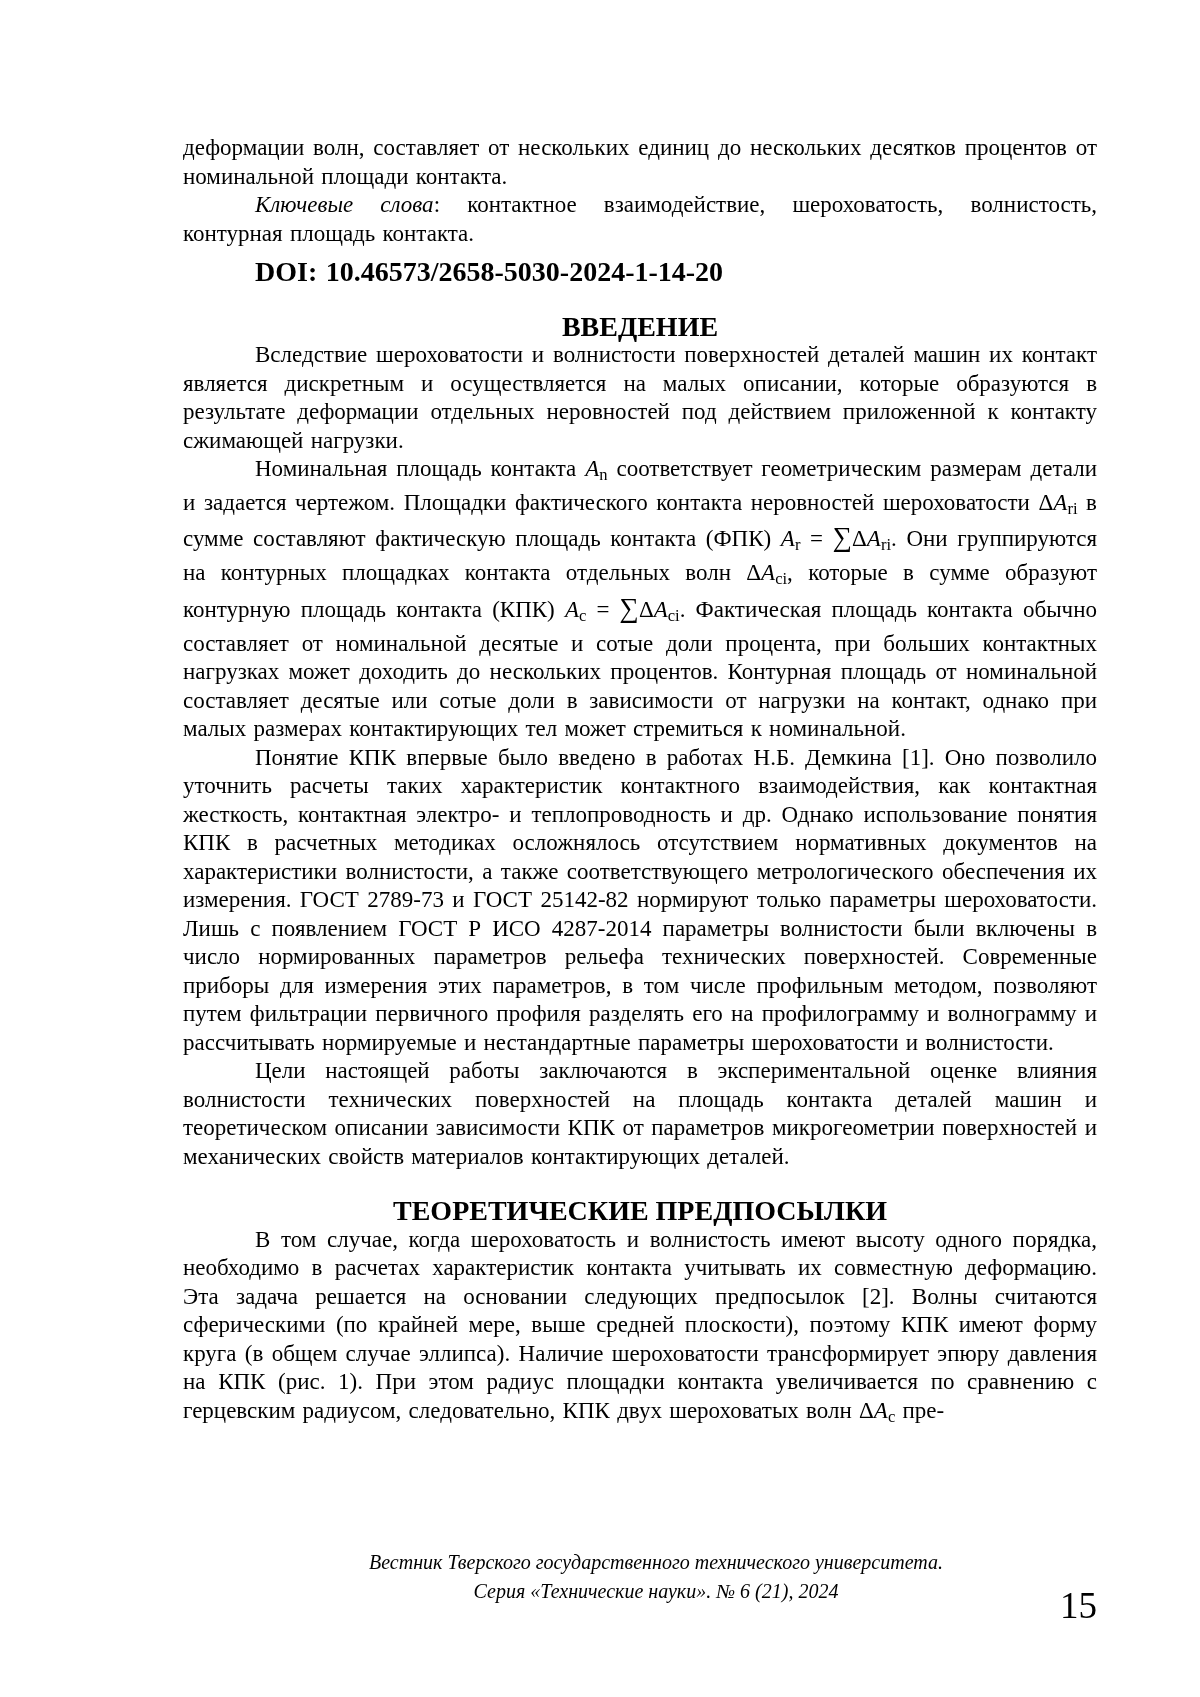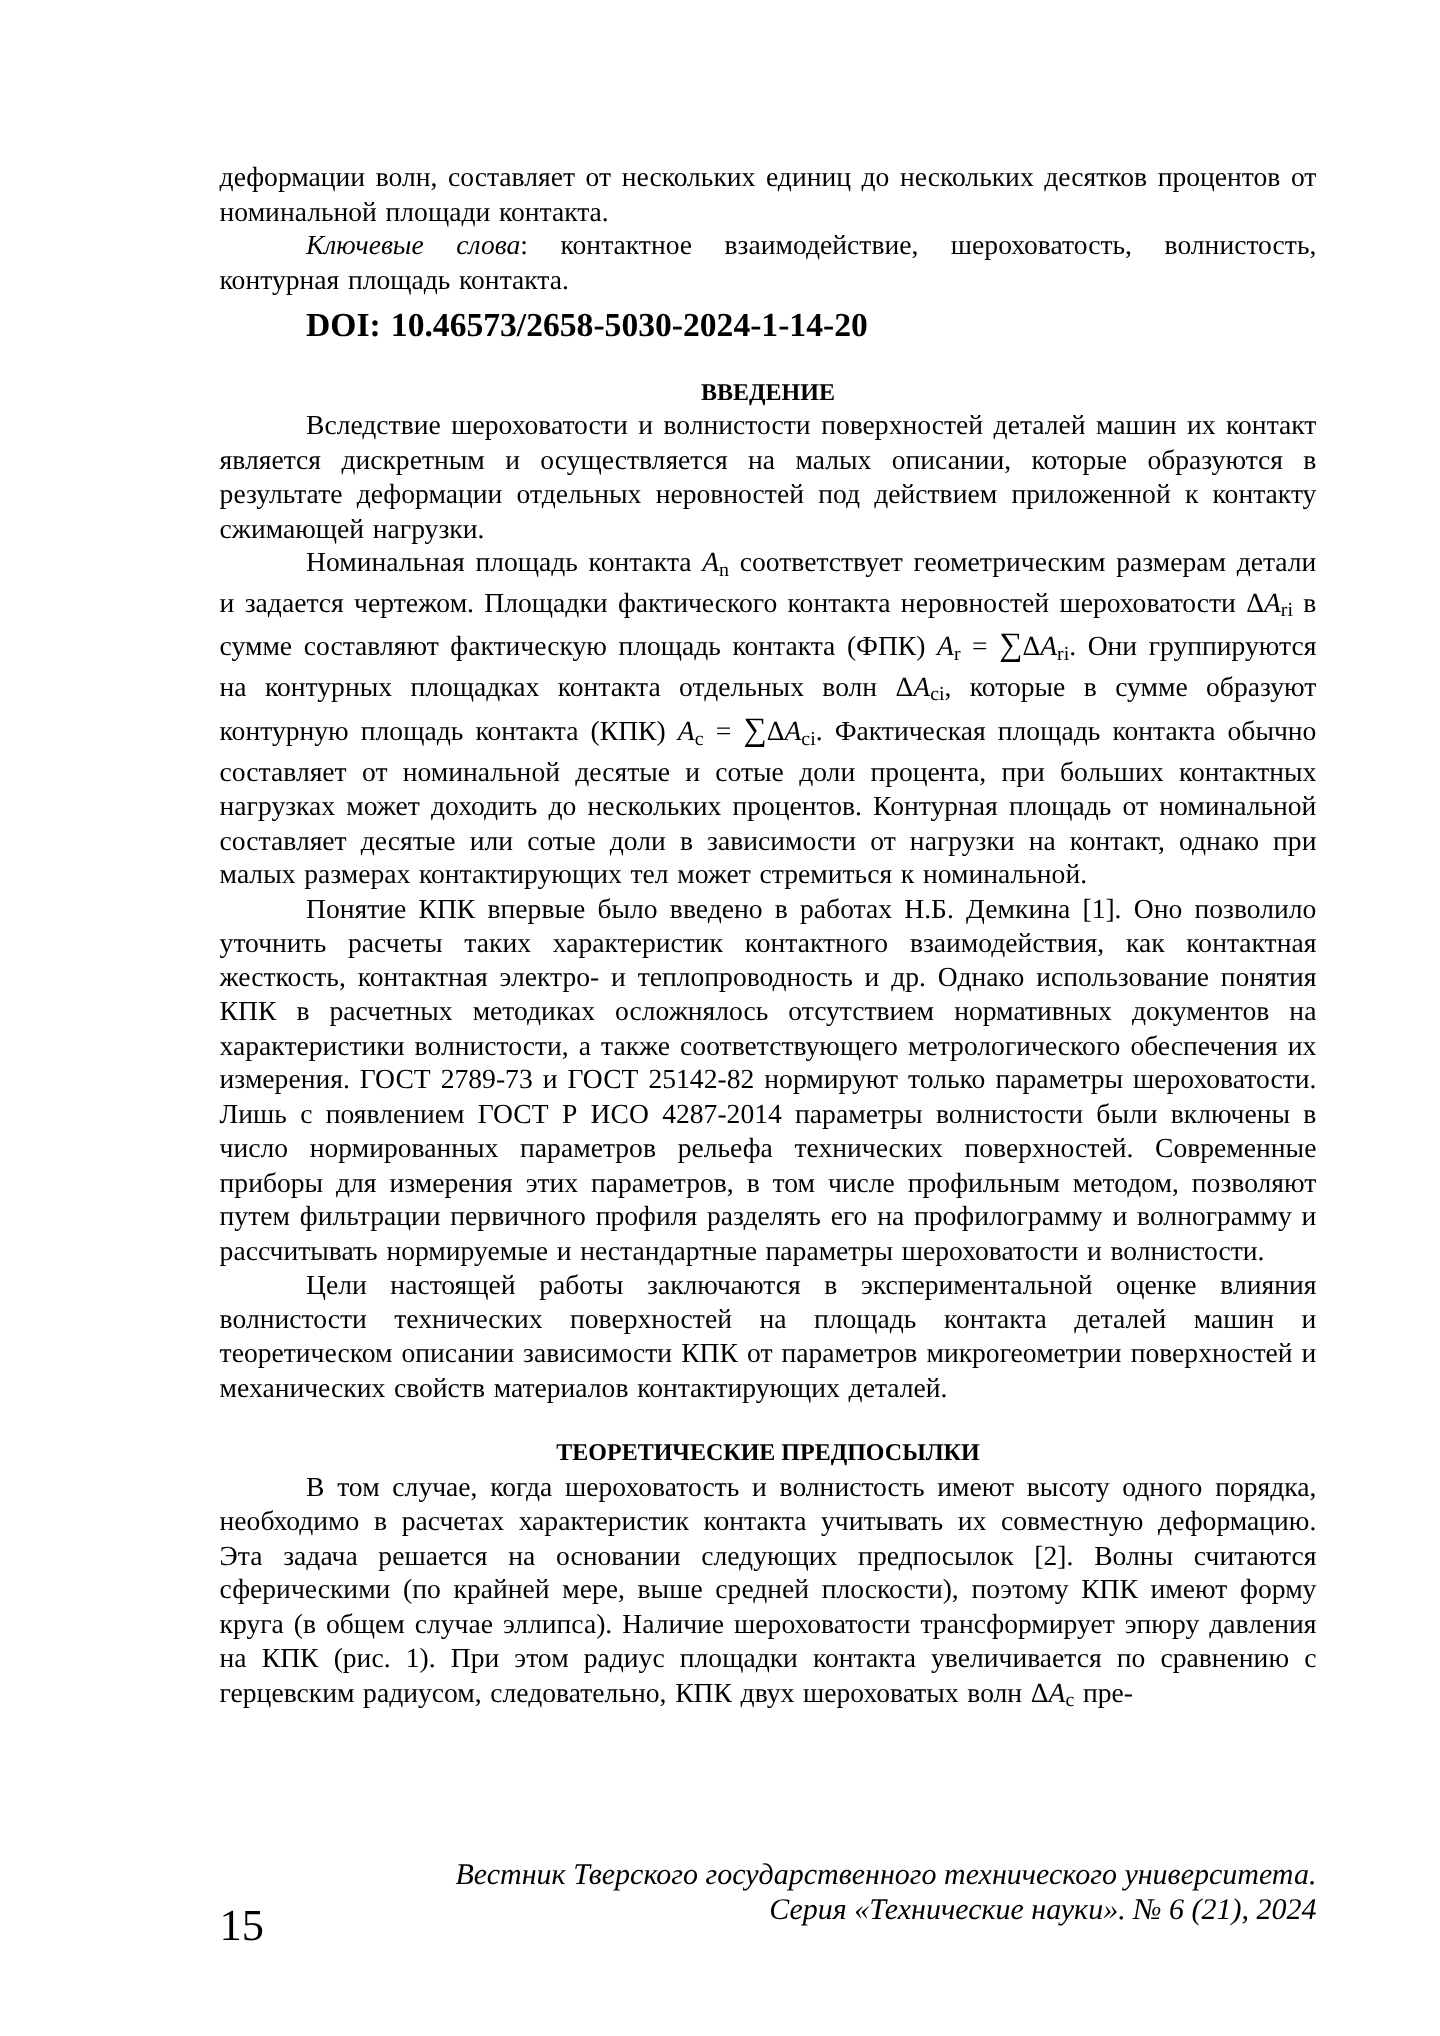--- a/index.html
+++ b/index.html
@@ -32,54 +32,55 @@
   }
   p.indent { text-indent: 72px; }
   p.doi {
     font-weight: bold;
     font-size: 28px;
     margin-top: 10px;
     text-align: left;
   }
   h2.heading {
     margin: 26px 0 0 0;
-    font-size: 20px;
+    font-size: 28px;
     line-height: 28.5px;
     font-weight: bold;
     text-align: center;
   }
   .run-i { font-style: italic; }
   .run-var { font-style: italic; }
   .run-sub {
     font-size: 0.72em;
     vertical-align: -0.22em;
   }
   .run-subu {
     font-size: 0.72em;
     vertical-align: -0.22em;
   }
   .run-sum {
     font-size: 1.18em;
     font-style: normal;
   }
   .footer {
     position: absolute;
-    left: 143px;
+    left: 159px;
     top: 1548px;
     width: 914px;
-    text-align: right;
+    text-align: center;
     font-style: italic;
-    font-size: 25px;
+    font-size: 20px;
     line-height: 29px;
   }
   .page-number {
     position: absolute;
     left: 143px;
     top: 1586px;
     width: 914px;
+    text-align: right;
     font-size: 37px;
     line-height: 1.1;
   }
 </style>
 </head>
 <body>
 
 <div class="page">
 
   <div class="content">

